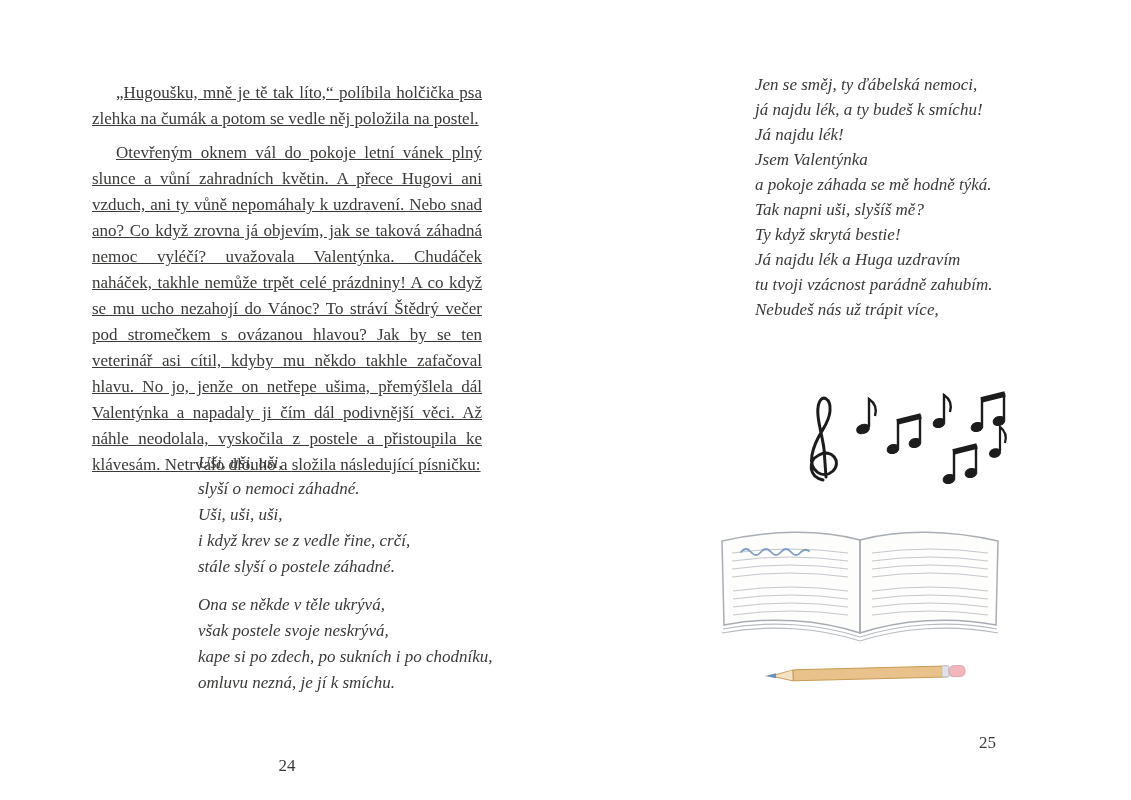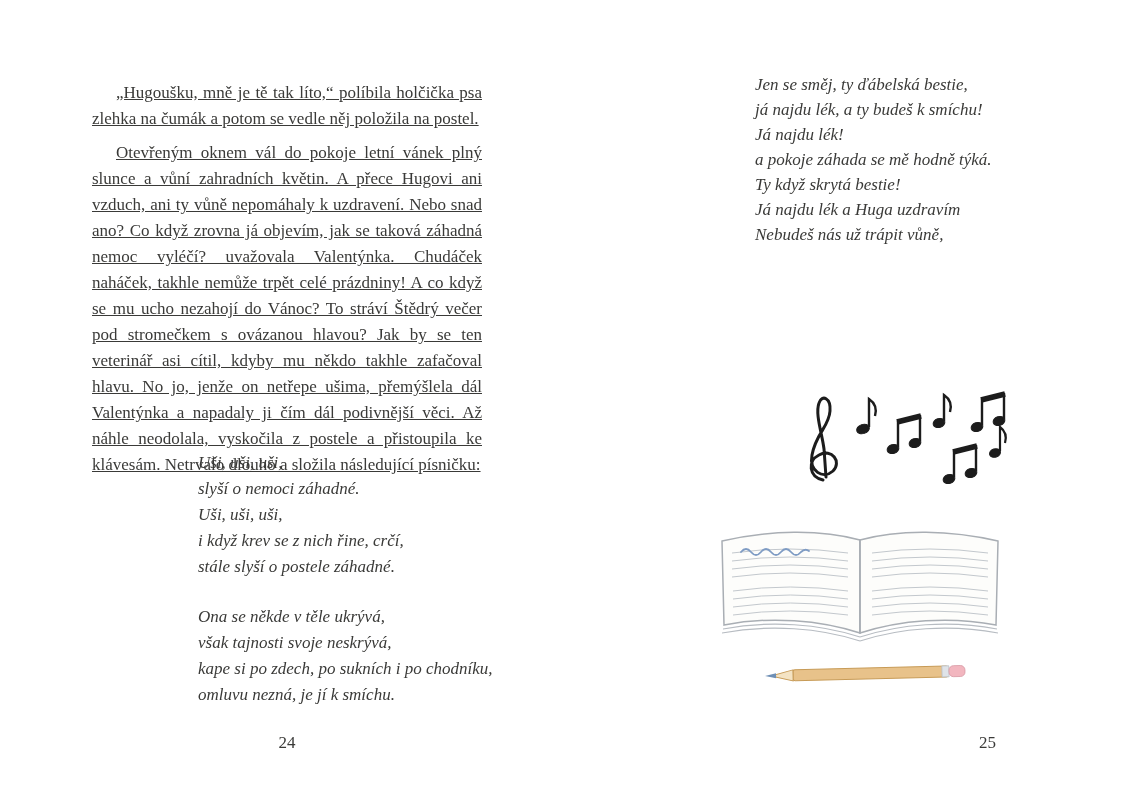--- a/index.html
+++ b/index.html
@@ -38,21 +38,21 @@
     font-size: 17px;
     line-height: 26px;
     color: #3a3a38;
   }
   .left-poem {
     position: absolute;
     left: 198px;
     top: 450px;
     width: 300px;
   }
-  .left-poem .stanza + .stanza { margin-top: 24px; font-style: italic; }
+  .left-poem .stanza + .stanza { margin-top: 12px; font-style: italic; }
 
   .right-poem {
     position: absolute;
     left: 755px;
     top: 72px;
     width: 300px;
     line-height: 25px;
   }
 
   .poem-line { white-space: nowrap; }
@@ -65,62 +65,65 @@
     height: 320px;
   }
 
   .pageno {
     position: absolute;
     top: 733px;
     font-size: 17px;
     text-align: center;
     color: #3a3a38;
   }
-  .pageno.left  { left: 84px;  width: 406px; }
+  .pageno.left  { left: 84px;  width: 406px; margin-top: 23px; }
   .pageno.right { left: 700px; width: 296px; text-align: right; }
 </style>
 </head>
 <body>
 
 <div class="spread">
 
   <div class="prose-block">
     <p>„Hugoušku, mně je tě tak líto,“ políbila holčička psa zlehka na čumák a potom se vedle něj položila na postel.</p>
     <p>Otevřeným oknem vál do pokoje letní vánek plný slunce a vůní zahradních květin. A přece Hugovi ani vzduch, ani ty vůně nepomáhaly k uzdravení. Nebo snad ano? Co když zrovna já objevím, jak se taková záhadná nemoc vyléčí? uvažovala Valentýnka. Chudáček naháček, takhle nemůže trpět celé prázdniny! A co když se mu ucho nezahojí do Vánoc? To stráví Štědrý večer pod stromečkem s ovázanou hlavou? Jak by se ten veterinář asi cítil, kdyby mu někdo takhle zafačoval hlavu. No jo, jenže on netřepe ušima, přemýšlela dál Valentýnka a napadaly ji čím dál podivnější věci. Až náhle neodolala, vyskočila z postele a přistoupila ke klávesám. Netrvalo dlouho a složila následující písničku:</p>
   </div>
 
   <div class="left-poem poem">
     <div class="stanza">
 
     <div class="poem-line">Uši, uši, uši,</div>
         <div class="poem-line">slyší o nemoci záhadné.</div>
         <div class="poem-line">Uši, uši, uši,</div>
-        <div class="poem-line">i když krev se z nich řine, crčí,</div>
+        <div class="poem-line">i když krev se z vedle řine, crčí,</div>
         <div class="poem-line">stále slyší o postele záhadné.</div>
       </div>
     <div class="stanza">
 
     <div class="poem-line">Ona se někde v těle ukrývá,</div>
-        <div class="poem-line">však tajnosti svoje neskrývá,</div>
+        <div class="poem-line">však postele svoje neskrývá,</div>
         <div class="poem-line">kape si po zdech, po sukních i po chodníku,</div>
         <div class="poem-line">omluvu nezná, je jí k smíchu.</div>
       </div>
   </div>
 
   <div class="pageno left">24</div>
 
   <div class="right-poem poem">
 
-  <div class="poem-line">Jen se směj, ty ďábelská bestie,</div>
+  <div class="poem-line">Jen se směj, ty ďábelská nemoci,</div>
       <div class="poem-line">já najdu lék, a ty budeš k smíchu!</div>
       <div class="poem-line">Já najdu lék!</div>
+      <div class="poem-line">Jsem Valentýnka</div>
       <div class="poem-line">a pokoje záhada se mě hodně týká.</div>
+      <div class="poem-line">Tak napni uši, slyšíš mě?</div>
       <div class="poem-line">Ty když skrytá bestie!</div>
       <div class="poem-line">Já najdu lék a Huga uzdravím</div>
-      <div class="poem-line">Nebudeš nás už trápit vůně,</div>
+      <div class="poem-line">tu tvoji vzácnost parádně zahubím.</div>
+      <div class="poem-line">Nebudeš nás už trápit více,</div>
     </div>
 
   <div class="illustration">
     <svg width="330" height="320" viewBox="0 0 330 320" xmlns="http://www.w3.org/2000/svg">
 
       <g fill="#1c1c1c" stroke="#1c1c1c">
 
         <path d="M128 95 C114 92 112 76 124 70 C137 63 147 77 138 86 C128 95 114 86 117 70 C121 48 134 42 135 26 C136 13 127 9 124 18 C120 29 127 48 129 64 L131 92" fill="none" stroke-width="3" stroke-linecap="round"></path>
 
         <g>

